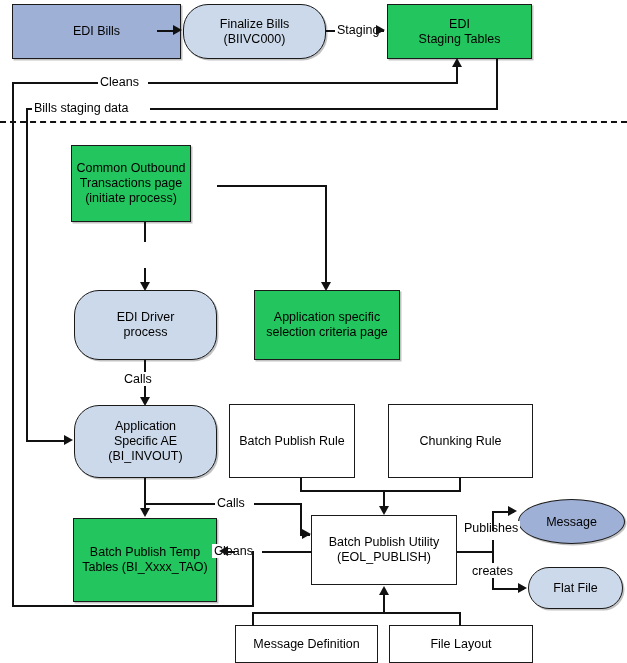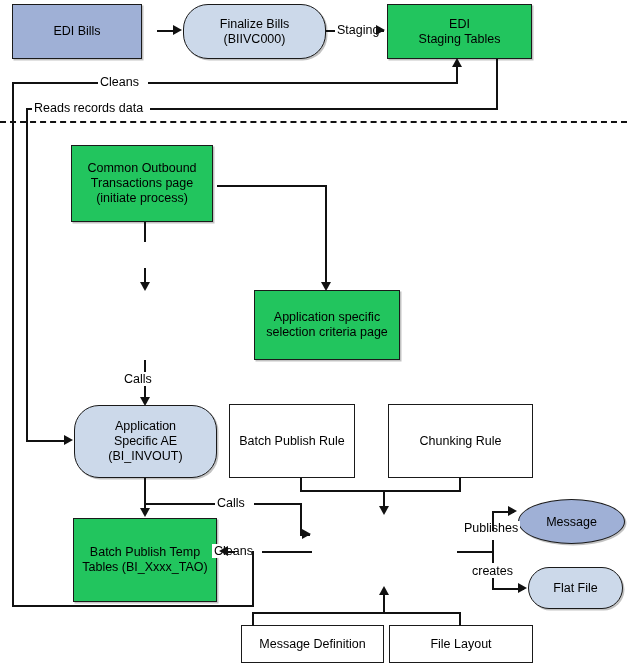--- a/index.html
+++ b/index.html
@@ -34,21 +34,21 @@
   .ar-up{border-left:5.5px solid transparent;border-right:5.5px solid transparent;
          border-bottom:9px solid #111;}
   .divider{position:absolute;left:0;width:627px;height:0;
            border-top:2px dashed #111111;}
 </style>
 </head>
 <body>
 
 <div id="canvas">
 
-  <div class="node fill-blue-mid" style="left:12px;top:4px;width:130px;height:55px;">EDI Bills</div>
+  <div class="node fill-blue-mid" style="left:12px;top:4px;width:169px;height:55px;">EDI Bills</div>
 
   <div class="node fill-blue-light" style="left:183px;top:4px;width:143px;height:55px;">Finalize Bills
 (BIIVC000)</div>
 
   <div class="node fill-orange" style="left:387px;top:4px;width:145px;height:55px;">EDI
 Staging Tables</div>
 
   <div class="edge h" style="left:157px;top:30px;width:17px;"></div>
   <div class="arrow ar-right" style="left:173px;top:25px;"></div>
 
@@ -57,33 +57,35 @@
   <div class="edge h" style="left:376px;top:30px;width:8px;"></div>
   <div class="arrow ar-right" style="left:376px;top:25px;"></div>
 
   <div class="edge h" style="left:12px;top:82px;width:86px;"></div>
   <div class="lbl" style="left:98px;top:75px;">Cleans</div>
   <div class="edge h" style="left:148px;top:82px;width:310px;"></div>
   <div class="edge v" style="left:456px;top:66px;height:17px;"></div>
   <div class="arrow ar-up" style="left:452px;top:58px;"></div>
 
   <div class="edge h" style="left:26px;top:108px;width:8px;"></div>
-  <div class="lbl" style="left:32px;top:101px;">Reads records data</div>
+  <div class="lbl" style="left:32px;top:101px;">Bills staging data</div>
   <div class="edge h" style="left:150px;top:108px;width:348px;"></div>
   <div class="edge v" style="left:496px;top:59px;height:50px;"></div>
 
   <div class="edge v" style="left:12px;top:82px;height:524px;"></div>
   <div class="edge v" style="left:26px;top:108px;height:333px;"></div>
 
   <div class="divider" style="top:121px;"></div>
 
-  <div class="node fill-orange" style="left:71px;top:145px;width:142px;height:77px;">Common Outbound
+  <div class="node fill-orange" style="left:71px;top:145px;width:120px;height:77px;">Common Outbound
 Transactions page
 (initiate process)</div>
 
+  <div class="node fill-blue-light" style="left:74px;top:290px;width:143px;height:70px;">EDI Driver
+process</div>
 
   <div class="node fill-orange" style="left:254px;top:290px;width:146px;height:70px;">Application specific
 selection criteria page</div>
 
   <div class="edge v" style="left:144px;top:222px;height:20px;"></div>
   <div class="edge v" style="left:144px;top:268px;height:16px;"></div>
   <div class="arrow ar-down" style="left:140px;top:282px;"></div>
 
   <div class="edge h" style="left:217px;top:185px;width:110px;"></div>
   <div class="edge v" style="left:325px;top:185px;height:97px;"></div>
@@ -117,26 +119,28 @@
   <div class="edge h" style="left:144px;top:503px;width:71px;"></div>
   <div class="lbl" style="left:215px;top:496px;">Calls</div>
   <div class="edge h" style="left:254px;top:503px;width:48px;"></div>
   <div class="edge v" style="left:300px;top:503px;height:33px;"></div>
   <div class="edge h" style="left:300px;top:534px;width:10px;"></div>
   <div class="arrow ar-right" style="left:302px;top:529px;"></div>
 
   <div class="node fill-orange" style="left:73px;top:518px;width:144px;height:84px;">Batch Publish Temp
 Tables (BI_Xxxx_TAO)</div>
 
+  <div class="node fill-white plain" style="left:311px;top:515px;width:146px;height:70px;">Batch Publish Utility
+(EOL_PUBLISH)</div>
 
   <div class="ellipse" style="left:518px;top:499px;width:107px;height:45px;">Message</div>
 
   <div class="node fill-blue-light" style="left:528px;top:567px;width:95px;height:42px;">Flat File</div>
 
-  <div class="node fill-white plain" style="left:241px;top:625px;width:143px;height:38px;text-align:center;">Message Definition</div>
+  <div class="node fill-white plain" style="left:235px;top:625px;width:143px;height:38px;text-align:center;">Message Definition</div>
 
   <div class="node fill-white plain" style="left:389px;top:625px;width:144px;height:38px;">File Layout</div>
 
   <div class="edge h" style="left:262px;top:551px;width:50px;"></div>
   <div class="lbl" style="left:212px;top:544px;">Cleans</div>
   <div class="edge h" style="left:228px;top:551px;width:7px;"></div>
   <div class="arrow ar-left" style="left:219px;top:546px;"></div>
 
   <div class="edge v" style="left:252px;top:551px;height:55px;"></div>
   <div class="edge h" style="left:12px;top:605px;width:242px;"></div>

